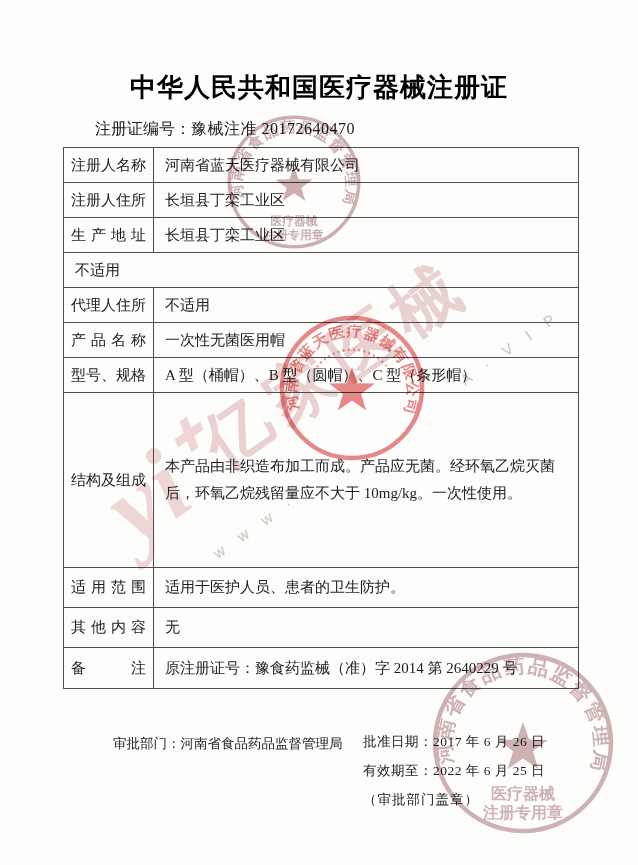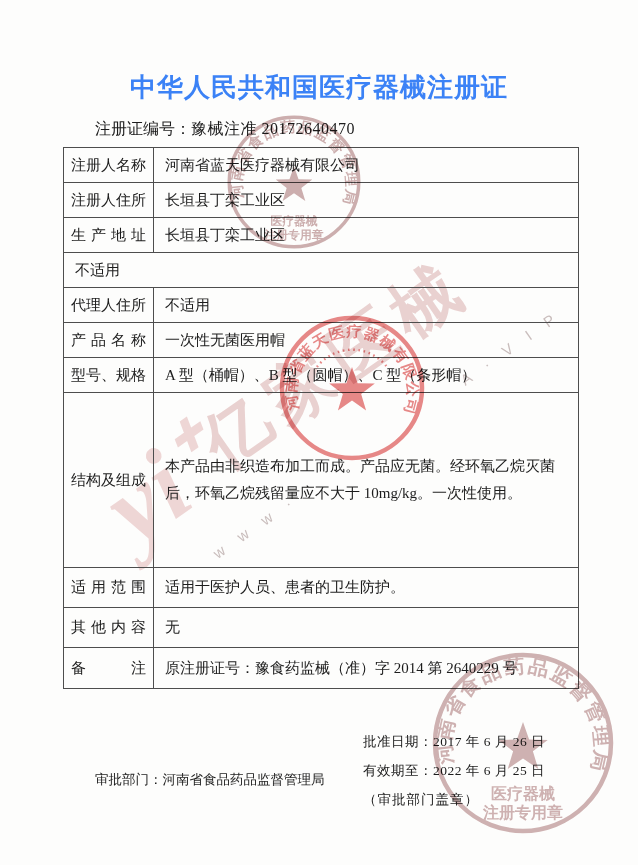--- a/index.html
+++ b/index.html
@@ -53,21 +53,21 @@
 
   
   .title {
     position: absolute;
     left: 0; right: 0; top: 70px;
     text-align: center;
     font-family: "Liberation Sans", "DejaVu Sans", sans-serif;
     font-weight: 700;
     font-size: 26px;
     letter-spacing: 1px;
-    color: #3b82f6;
+    color: #000000;
     z-index: 2;
   }
   .regline {
     position: absolute;
     left: 95px; top: 119px;
     font-size: 16px;
     z-index: 2;
   }
   .regline .reg-value { letter-spacing: 0.5px; }
 
@@ -104,21 +104,21 @@
   .h175 { height: 175px; }
   .h40 { height: 40px; }
 
   
   .footer {
     position: absolute;
     left: 0; top: 733px; width: 638px;
     z-index: 2;
     font-size: 13.5px;
   }
-  .footer-left { position: absolute; left: 95px; top: 2px; margin-top: 36px; }
+  .footer-left { position: absolute; left: 113px; top: 2px; }
   .footer-right { position: absolute; right: 93px; top: 0; text-align: right; margin-left: 28px; }
   .footer-right .fr-row { margin-bottom: 11px; letter-spacing: 0.5px; }
   .footer-right .seal-note { text-align: left; letter-spacing: 1px; padding-right: 10px; }
 
   
   .seal {
     position: absolute;
     z-index: 3;
     pointer-events: none;
     mix-blend-mode: multiply;

